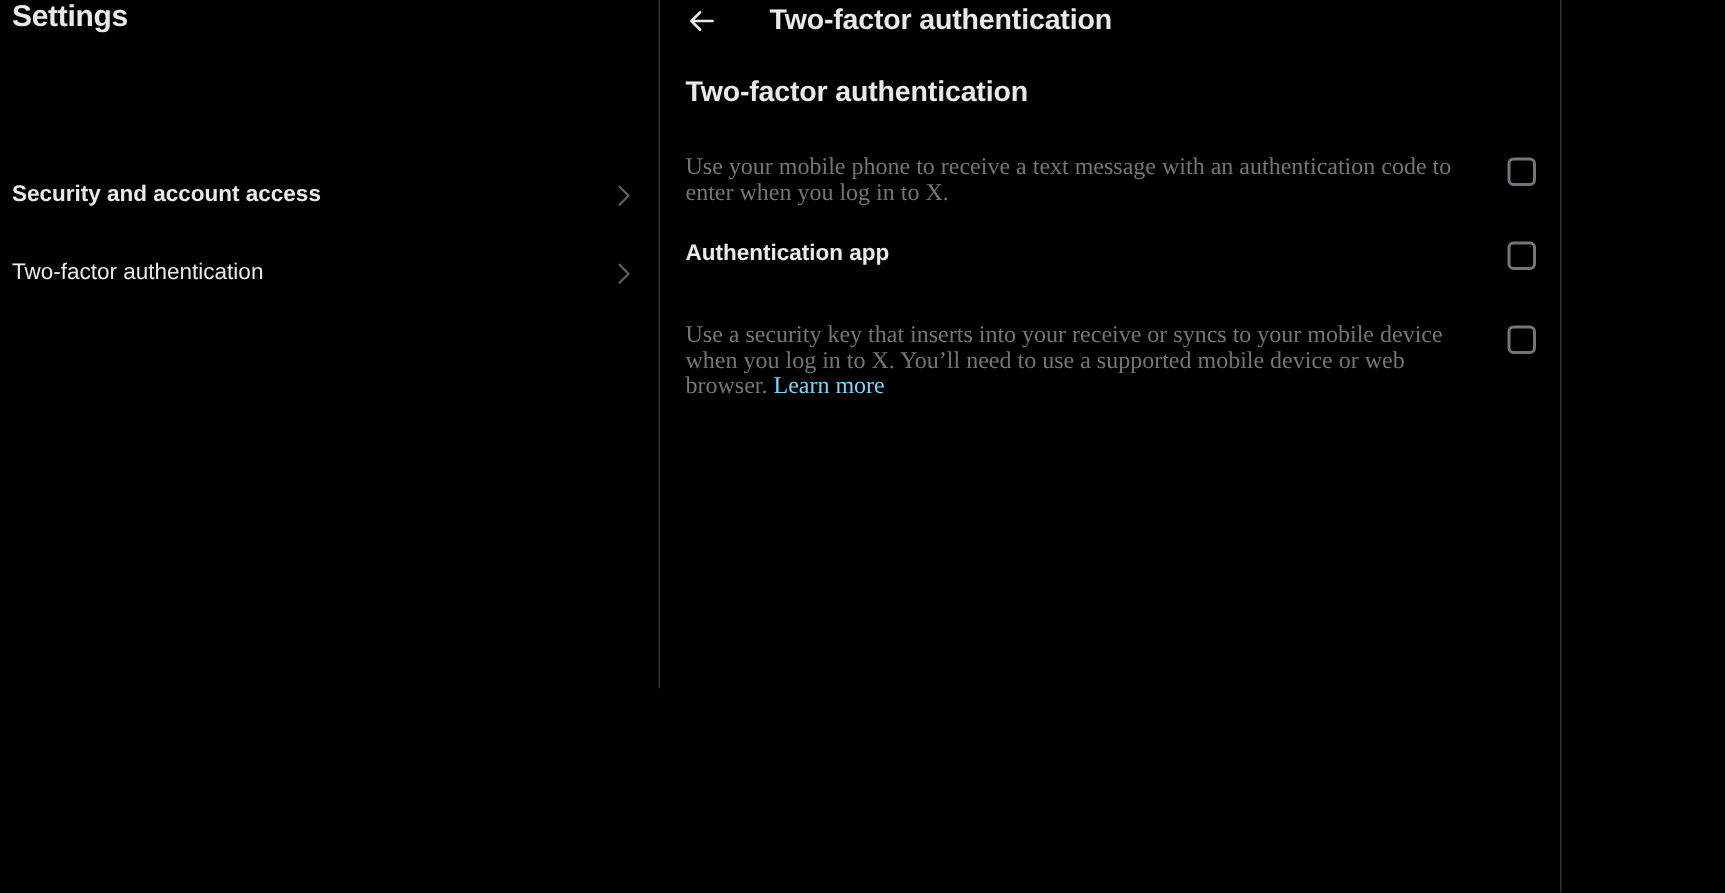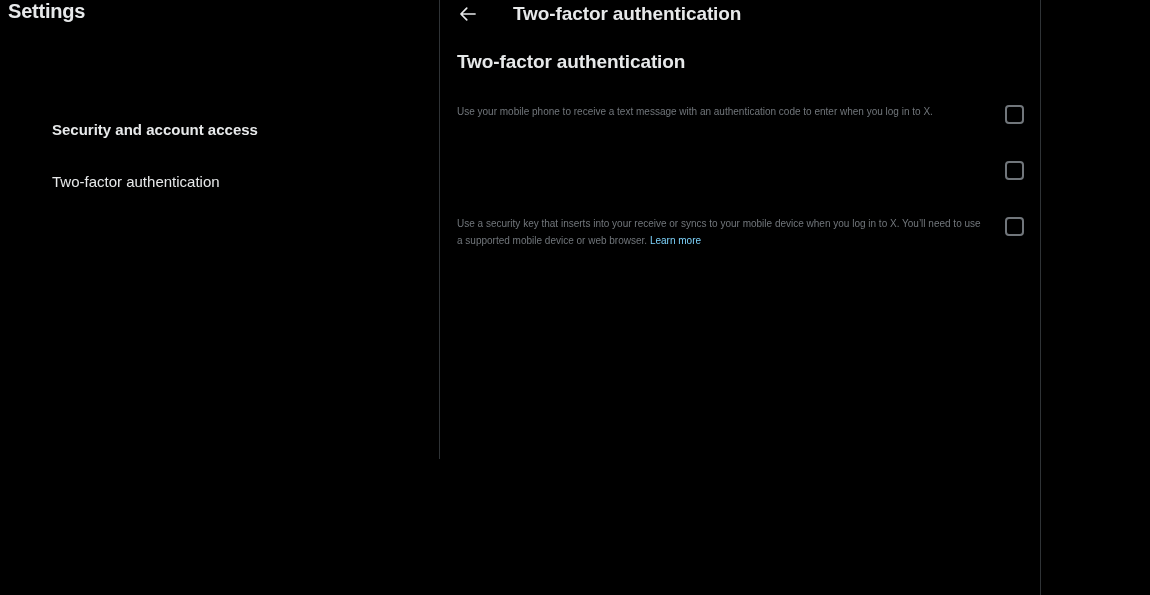--- a/index.html
+++ b/index.html
@@ -99,21 +99,20 @@
     line-height: 18px;
     white-space: nowrap;
     overflow: hidden;
   }
 
   .sidebar-list {
     position: absolute;
     left: 0;
     top: 104px;
     width: 440px;
-    margin-left: 44px;
   }
 
   .sidebar-item {
     position: relative;
     height: 52px;
     display: flex;
     align-items: center;
     justify-content: space-between;
     padding: 0 16px 0 8px;
     cursor: pointer;
@@ -194,24 +193,25 @@
 
   .option-title {
     font-size: 15px;
     font-weight: 700;
     line-height: 20px;
     color: #e7e9ea;
     margin-bottom: 2px;
   }
 
   .option-desc {
-    font-size: 10px;
+    font-size: 16px;
     line-height: 17px;
     color: #71767b;
     max-width: 562px;
+    font-family: Liberation Serif, serif;
   }
 
   .learn-more {
     color: #7dd3fc;
     text-decoration: none;
     cursor: pointer;
   }
 
   .checkbox {
     flex: 0 0 19px;
@@ -278,20 +278,21 @@
 
       <div class="option-row">
         <div class="option-text">
           <div class="option-desc">Use your mobile phone to receive a text message with an authentication code to enter when you log in to X.</div>
         </div>
         <div class="checkbox"></div>
       </div>
 
       <div class="option-row">
         <div class="option-text">
+          <div class="option-title">Authentication app</div>
         </div>
         <div class="checkbox"></div>
       </div>
 
       <div class="option-row">
         <div class="option-text">
           <div class="option-desc"><span>Use a security key that inserts into your receive or syncs to your mobile device when you log in to X. You’ll need to use a supported mobile device or web browser. </span><a class="learn-more">Learn more</a></div>
         </div>
         <div class="checkbox"></div>
       </div>

